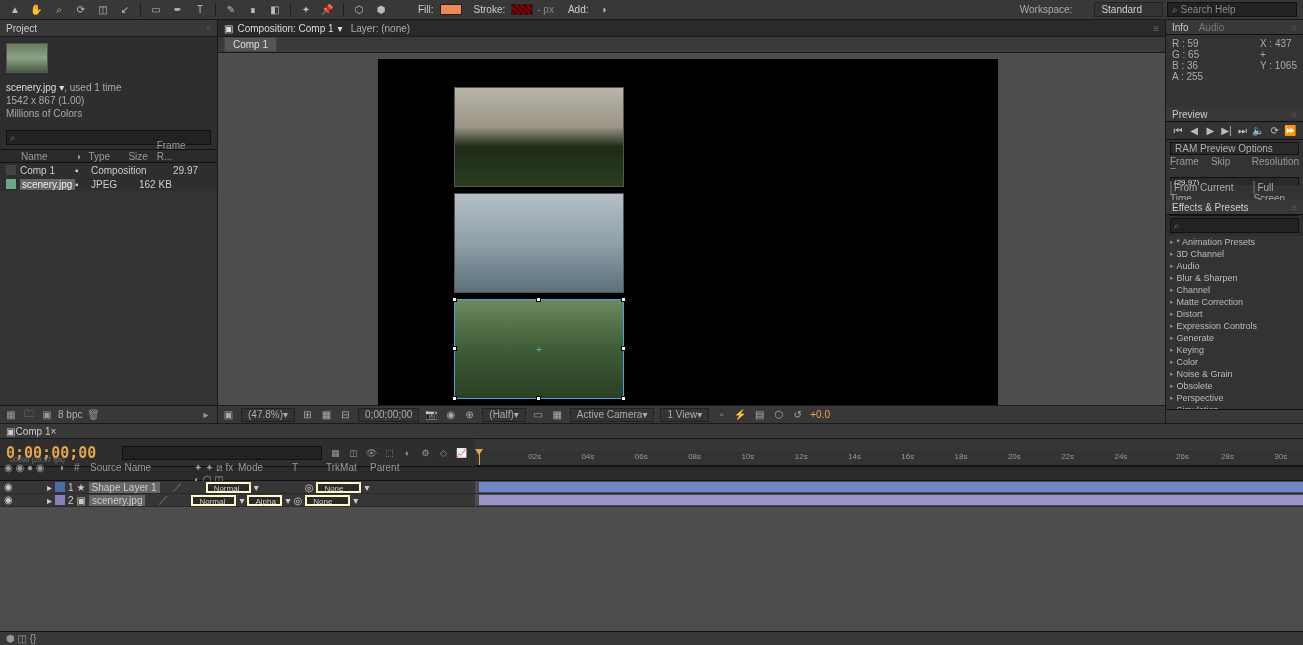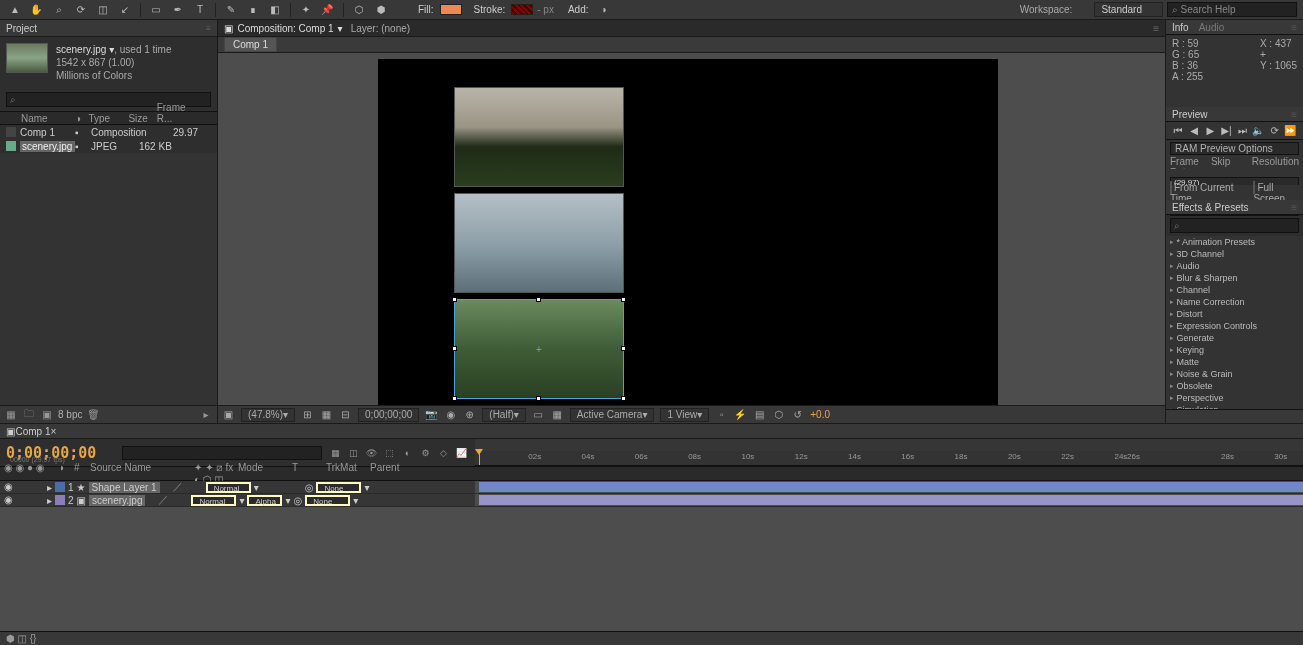--- a/index.html
+++ b/index.html
@@ -8,21 +8,21 @@
   .tool-ic { width: 18px; height: 18px; display: flex; align-items: center; justify-content: center; color: #bbb; font-size: 10px; cursor: pointer; }
   .sep { width: 1px; height: 14px; background: #222; margin: 0 2px; }
   .topbar .spacer { flex: 1; }
   .ws-label { color: #aaa; margin-right: 4px; }
   .ws-select { background: #333; border: 1px solid #222; color: #ccc; padding: 1px 20px 1px 6px; height: 15px; position: relative; margin-left: 14px; }
   .search-help { background: #222; border: 1px solid #111; color: #888; padding: 1px 4px; height: 15px; width: 130px; display: flex; align-items: center; gap: 3px; }
   .main { display: flex; height: 403px; }
   .panel-left { width: 218px; background: #2e2e2e; border-right: 1px solid #1a1a1a; display: flex; flex-direction: column; }
   .panel-tab { height: 17px; background: #383838; display: flex; align-items: center; padding: 0 6px; color: #ccc; border-bottom: 1px solid #1a1a1a; }
   .panel-tab .close { margin-left: auto; font-size: 8px; color: #666; }
-  .project-info { display: flex; padding: 6px; gap: 8px; }
+  .project-info { display: flex; padding: 6px; gap: 8px; flex-direction: column; }
   .thumb { width: 42px; height: 30px; background: linear-gradient(to bottom, #6b7a5c 0%, #8aa387 50%, #4a5b3e 100%); border: 1px solid #555; }
   .project-meta { color: #aaa; line-height: 1.3; }
   .project-meta .title { color: #ddd; }
   .search-box { margin: 4px 6px; background: #222; border: 1px solid #111; height: 15px; display: flex; align-items: center; padding: 0 3px; color: #777; }
   .cols { display: flex; background: #2a2a2a; border-top: 1px solid #111; border-bottom: 1px solid #111; height: 14px; align-items: flex-end; padding: 0 21px; color: #999; font-size: 9px; }
   .col-name { width: 65px; } .col-ic { width: 16px; } .col-type { width: 48px; } .col-size { width: 34px; } .col-fr { }
   .proj-row { display: flex; align-items: center; height: 14px; padding: 0 6px; font-size: 9px; color: #ccc; }
   .proj-row .sq { width: 10px; height: 10px; background: #444; margin-right: 4px; }
   .proj-row .name { width: 55px; overflow: hidden; } .proj-row .ic { width: 16px; } .proj-row .type { width: 48px; } .proj-row .size { width: 34px; } .proj-row .fr { }
   .proj-row.file .name { background: #666; color: #eee; padding: 0 2px; }
@@ -306,26 +306,26 @@
       </div>
     <div class="search-box" style="margin:3px 4px">
         <span>⌕</span>
       </div>
     <div class="eff-list" id="eff-list">
         <div class="eff-item">* Animation Presets</div>
         <div class="eff-item">3D Channel</div>
         <div class="eff-item">Audio</div>
         <div class="eff-item">Blur &amp; Sharpen</div>
         <div class="eff-item">Channel</div>
-        <div class="eff-item">Name Correction</div>
+        <div class="eff-item">Matte Correction</div>
         <div class="eff-item">Distort</div>
         <div class="eff-item">Expression Controls</div>
         <div class="eff-item">Generate</div>
         <div class="eff-item">Keying</div>
-        <div class="eff-item">Matte</div>
+        <div class="eff-item">Color</div>
         <div class="eff-item">Noise &amp; Grain</div>
         <div class="eff-item">Obsolete</div>
         <div class="eff-item">Perspective</div>
         <div class="eff-item">Simulation</div>
       </div>
     <div style="height:14px;background:#383838;border-top:1px solid #111"></div>
   </div>
 </div>
 
 <div class="bottom">
@@ -356,21 +356,21 @@
           <span class="tick" style="left: 159.868px;">06s</span>
           <span class="tick" style="left: 213.158px;">08s</span>
           <span class="tick" style="left: 266.447px;">10s</span>
           <span class="tick" style="left: 319.737px;">12s</span>
           <span class="tick" style="left: 373.026px;">14s</span>
           <span class="tick" style="left: 426.316px;">16s</span>
           <span class="tick" style="left: 479.605px;">18s</span>
           <span class="tick" style="left: 532.895px;">20s</span>
           <span class="tick" style="left: 586.184px;">22s</span>
           <span class="tick" style="left: 639.474px;">24s</span>
-          <span class="tick" style="left: 652px;">26s</span>
+          <span class="tick" style="left: 701px;">26s</span>
           <span class="tick" style="left: 746.053px;">28s</span>
           <span class="tick" style="left: 799.342px;">30s</span>
         </div>
     </div>
   </div>
   <div class="tl-cols">
     <div class="tl-cols-left">
       <span style="width:50px">◉ ◉ ● ◉</span>
       <span style="width:12px">◑</span>
       <span style="width:12px">#</span>

